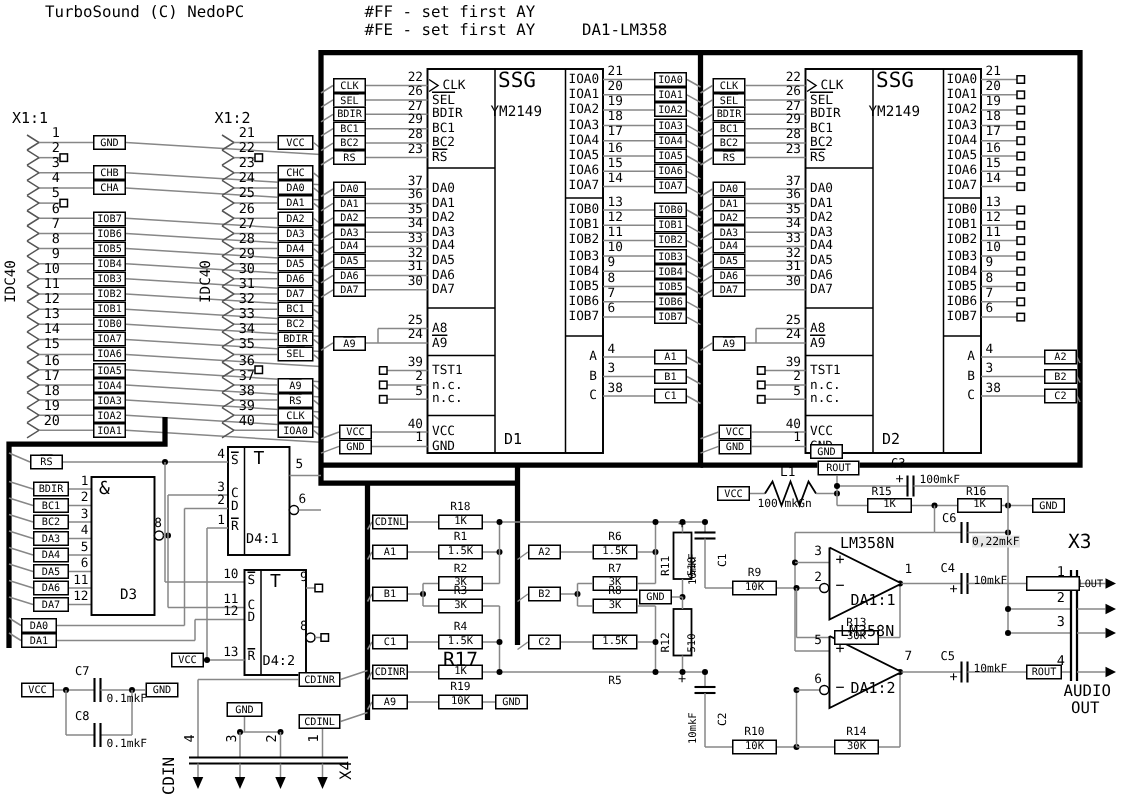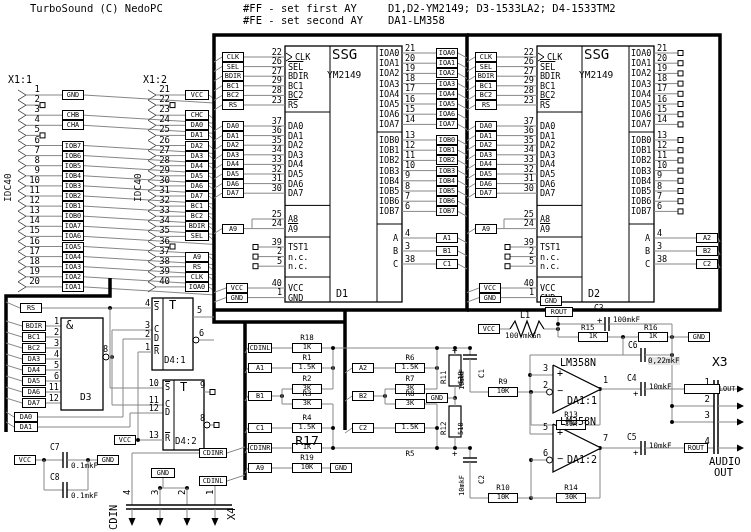--- a/index.html
+++ b/index.html
@@ -547,22 +547,21 @@
       <polygon points="737,385.5 737,392.5 744,389" fill="#000"></polygon>
       <line x1="718" y1="406" x2="737" y2="406" stroke="#878787" stroke-width="1"></line>
       <polygon points="737,402.5 737,409.5 744,406" fill="#000"></polygon>
       <line x1="718" y1="422" x2="737" y2="422" stroke="#878787" stroke-width="1"></line>
       <polygon points="737,418.5 737,425.5 744,422" fill="#000"></polygon>
       <line x1="718" y1="448" x2="737" y2="448" stroke="#878787" stroke-width="1"></line>
       <polygon points="737,444.5 737,451.5 744,448" fill="#000"></polygon>
     </svg>
   <div class="t hdr" style="left:30px;top:3px">TurboSound (C) NedoPC</div>
   <div class="t hdr" style="left:243px;top:3px">#FF - set first AY</div>
-  <div class="t hdr" style="left:243px;top:15px">#FE - set second AY</div>
-  <div class="t hdr" style="left:388px;top:3px">D1,D2-YM2149; D3-1533LA2; D4-1533TM2</div>
+  <div class="t hdr" style="left:243px;top:15px">#FE - set first AY</div>
   <div class="t hdr" style="left:388px;top:15px">DA1-LM358</div>
 <div class="t" style="left: 22px; top: 85px; font-size: 9px; width: 18px; text-align: right;">1</div>
     <div class="lb" style="left: 62px; top: 90px; width: 22px;">GND</div>
     <div class="t" style="left: 22px; top: 95.1px; font-size: 9px; width: 18px; text-align: right;">2</div>
     <div class="t" style="left: 22px; top: 105.2px; font-size: 9px; width: 18px; text-align: right;">3</div>
     <div class="lb" style="left: 62px; top: 110.2px; width: 22px;">CHB</div>
     <div class="t" style="left: 22px; top: 115.3px; font-size: 9px; width: 18px; text-align: right;">4</div>
     <div class="lb" style="left: 62px; top: 120.3px; width: 22px;">CHA</div>
     <div class="t" style="left: 22px; top: 125.4px; font-size: 9px; width: 18px; text-align: right;">5</div>
     <div class="t" style="left: 22px; top: 135.5px; font-size: 9px; width: 18px; text-align: right;">6</div>

